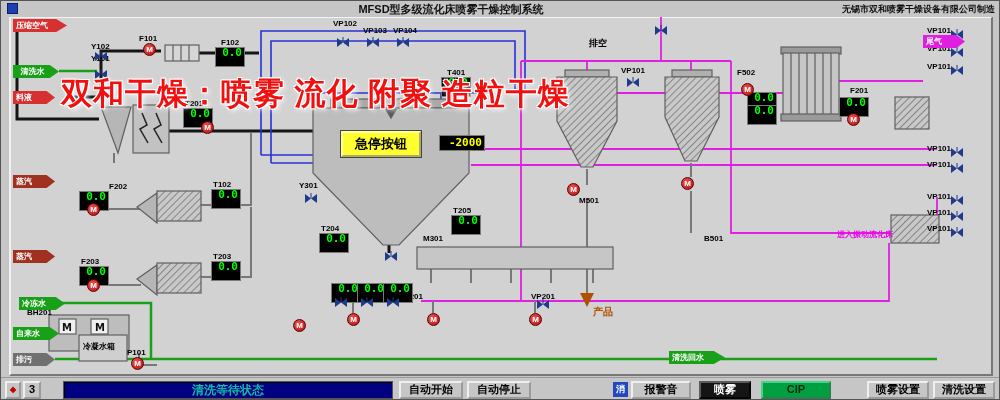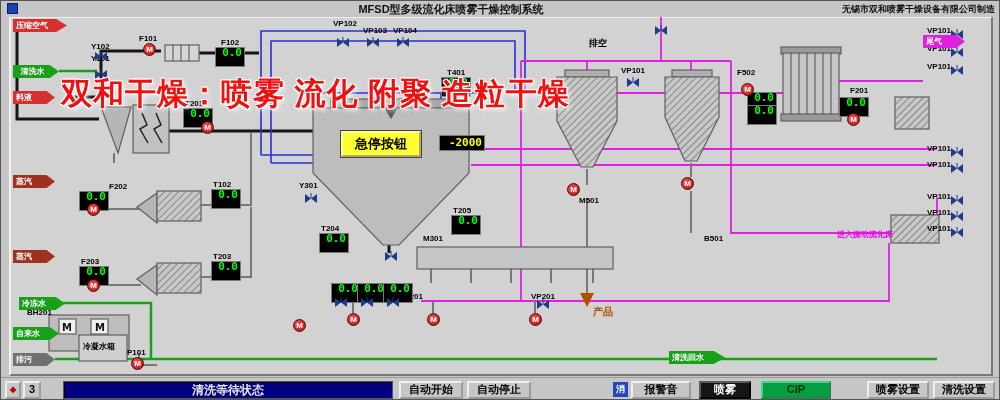--- a/index.html
+++ b/index.html
@@ -21,21 +21,21 @@
   .valve{position:absolute;width:12px;height:10px;line-height:0}
   .parrow{position:absolute;height:13px;line-height:13px;color:#fff;font-size:8px;font-weight:bold;padding:0 10px 0 3px;white-space:nowrap;clip-path:polygon(0 0,80% 0,100% 50%,80% 100%,0 100%)}
   #estop{position:absolute;left:340px;top:130px;width:80px;height:26px;background:#ffff30;border:2px outset #ffffa0;outline:1px solid #444;color:#000;font-size:13px;font-weight:bold;text-align:center;line-height:21px;z-index:20;cursor:pointer}
   #watermark{position:absolute;left:60px;top:72px;font-size:31px;font-weight:bold;color:#f01010;letter-spacing:1px;white-space:nowrap;z-index:50;pointer-events:none;
     text-shadow:-1px -1px 0 #fff,1px -1px 0 #fff,-1px 1px 0 #fff,1px 1px 0 #fff,2px 2px 5px #fff}
   
   #statusbar{position:absolute;left:0;top:376px;width:1000px;height:24px;background:#c6c6c6;border-top:1px solid #9a9a9a;z-index:60}
   .btn{position:absolute;top:3px;height:18px;background:#c6c6c6;border:2px outset #efefef;font-size:11px;font-weight:bold;color:#000;text-align:center;line-height:13px;cursor:pointer;font-family:"Liberation Sans",sans-serif}
   #icon-page{left:4px;width:16px;color:#c00000;font-size:8px}
   #btn-page{left:22px;width:18px}
-  #status-box{position:absolute;left:62px;top:3px;width:330px;height:18px;background:#000080;border:1px solid #555;box-shadow:inset 1px 1px 0 #000;color:#e5e5e5;font-size:12px;font-weight:bold;text-align:center;line-height:16px}
+  #status-box{position:absolute;left:62px;top:3px;width:330px;height:18px;background:#000080;border:1px solid #555;box-shadow:inset 1px 1px 0 #000;color:#14b8a6;font-size:12px;font-weight:bold;text-align:center;line-height:16px}
   #btn-auto-start{left:398px;width:64px}
   #btn-auto-stop{left:466px;width:64px}
   #alarm-icon{position:absolute;left:612px;top:4px;width:15px;height:15px;background:#2048c0;color:#fff;font-size:9px;font-weight:bold;line-height:15px;text-align:center;cursor:pointer}
   #btn-alarm{left:630px;width:60px}
   #btn-spray{left:698px;width:52px;background:#151515;color:#fff;border:2px outset #5a5a5a}
   #btn-cip{left:760px;width:70px;background:#00a040;color:#002a10;border:2px outset #48d488}
   #btn-spray-settings{left:866px;width:62px}
   #btn-clean-settings{left:932px;width:62px}
 </style>
 </head>

